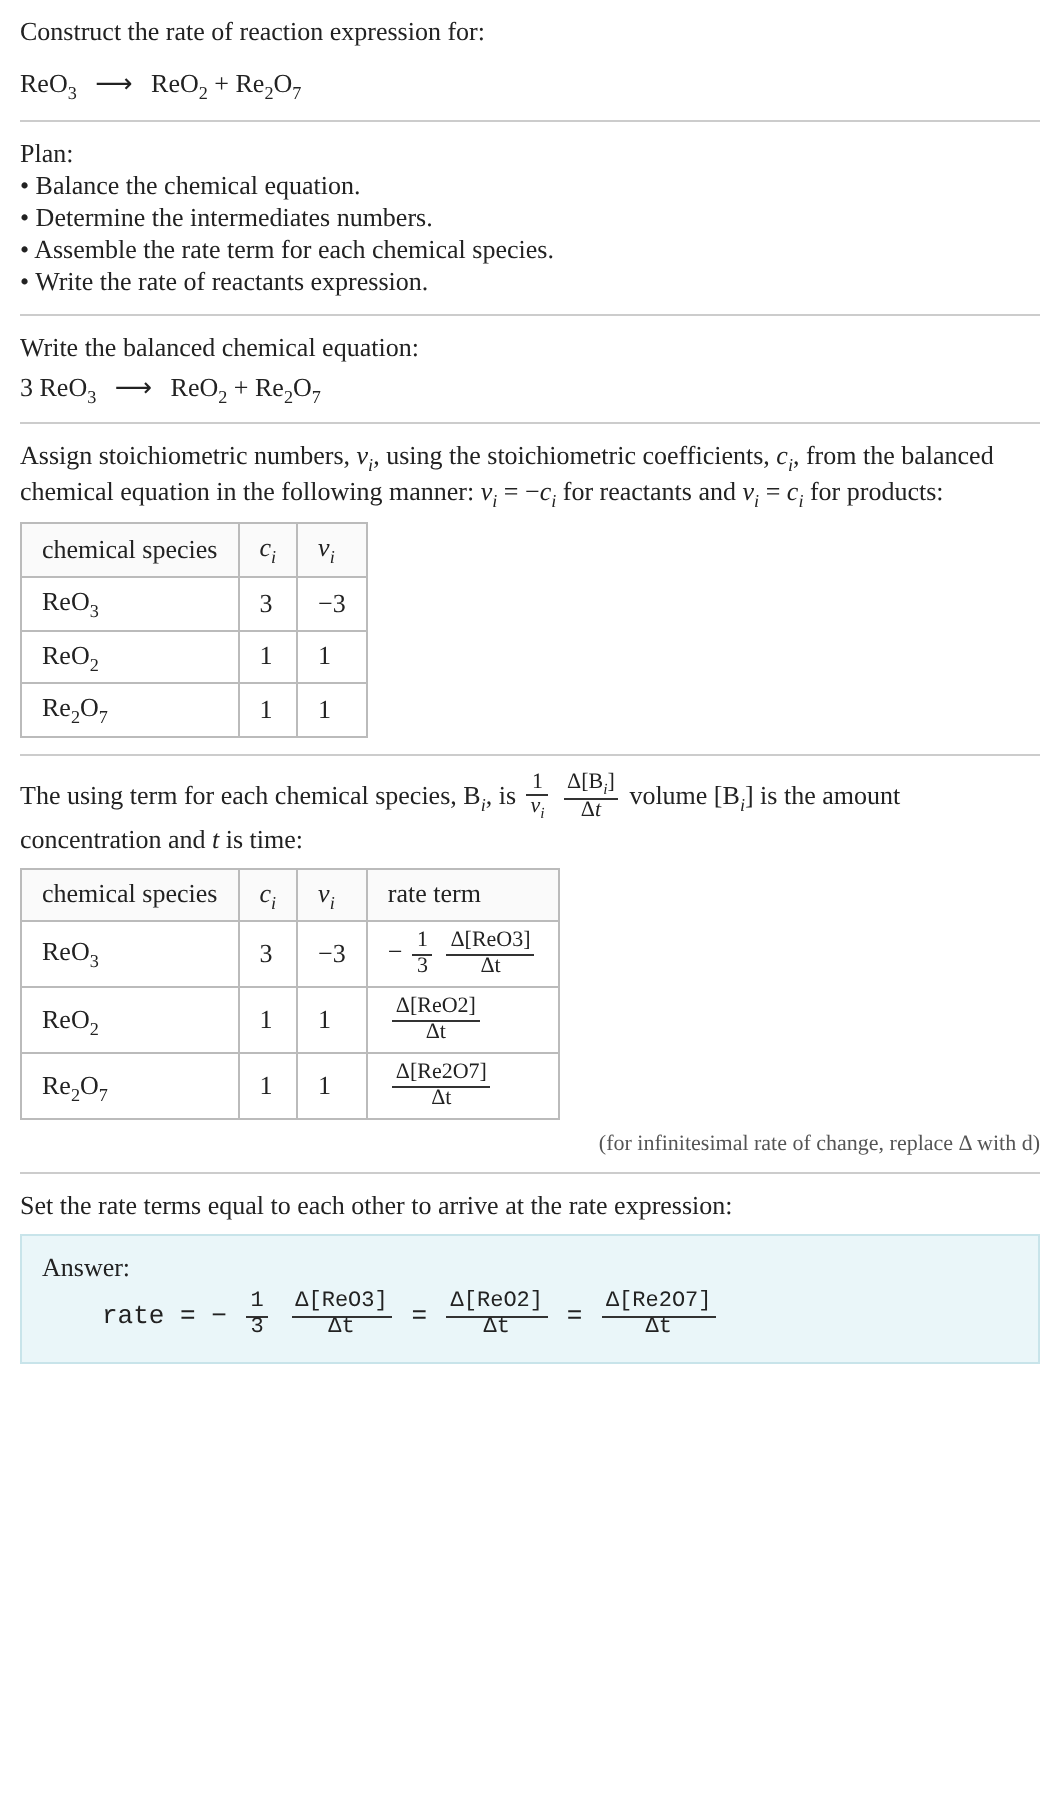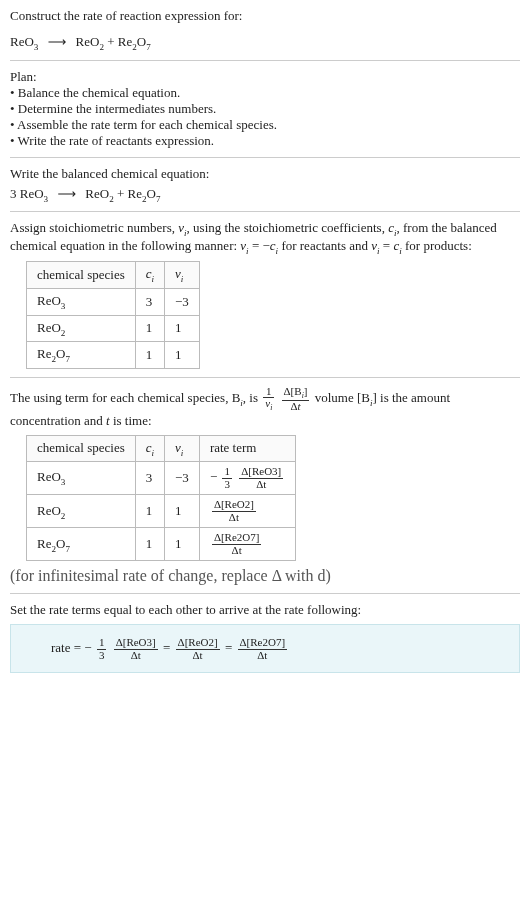--- a/index.html
+++ b/index.html
@@ -16,48 +16,48 @@
   hr {
     border: none;
     border-top: 1px solid #ccc;
     margin: 8px 0;
   }
   .eq { margin: 4px 0 8px 0; }
   .sub { font-size: 0.7em; vertical-align: sub; }
   .arrow { display:inline-block; margin: 0 6px; }
   table.data {
     border-collapse: collapse;
-    margin: 6px 16px;
+    margin: 6px 0;
   }
   table.data th, table.data td {
     border: 1px solid #bbb;
     padding: 4px 10px;
     text-align: left;
     font-weight: normal;
     font-size: 13px;
   }
   table.data th { background: #fafafa; }
   .frac {
     display: inline-block;
     vertical-align: middle;
     text-align: center;
     font-size: 11px;
     line-height: 1.05;
     margin: 0 2px;
   }
   .frac .num { display:block; border-bottom:1px solid #333; padding: 0 2px; }
   .frac .den { display:block; padding: 0 2px; }
-  .small-note { font-size: 16px; color: #555; }
+  .small-note { font-size: 11px; color: #555; text-align: right; }
   .answer-box {
     background: #eaf6f9;
     border: 1px solid #c8e4ea;
     padding: 8px 10px 10px 10px;
     margin-top: 6px;
   }
-  .answer-box .indent { margin-left: 30px; }
+  .answer-box .indent { margin-left: 30px; font-family: Liberation Mono, monospace; }
   .center-col { text-align: center; }
   .math-i { font-style: italic; }
 </style>
 </head>
 <body>
 
 <div class="section">Construct the rate of reaction expression for:</div>
 <div class="eq">
   <span><span>ReO</span><span class="sub">3</span></span>
   <span class="arrow">⟶</span>
@@ -158,23 +158,24 @@
     <td class="center-col">
       <span class="frac"><span class="num">Δ[Re2O7]</span><span class="den">Δt</span></span>
     </td>
   </tr>
 </tbody>
   </table>
 <div class="small-note">(for infinitesimal rate of change, replace Δ with d)</div>
 
 <hr>
 
-<div>Set the rate terms equal to each other to arrive at the rate following:</div>
+<div>Set the rate terms equal to each other to arrive at the rate expression:</div>
 
 <div class="answer-box">
+  <div>Answer:</div>
   <div class="indent" style="margin-top:4px;">
     <span>rate = </span>
     <span>−</span>
     <span class="frac"><span class="num">1</span><span class="den">3</span></span>
     <span class="frac"><span class="num">Δ[ReO3]</span><span class="den">Δt</span></span>
     <span> = </span>
     <span class="frac"><span class="num">Δ[ReO2]</span><span class="den">Δt</span></span>
     <span> = </span>
     <span class="frac"><span class="num">Δ[Re2O7]</span><span class="den">Δt</span></span>
   </div>

